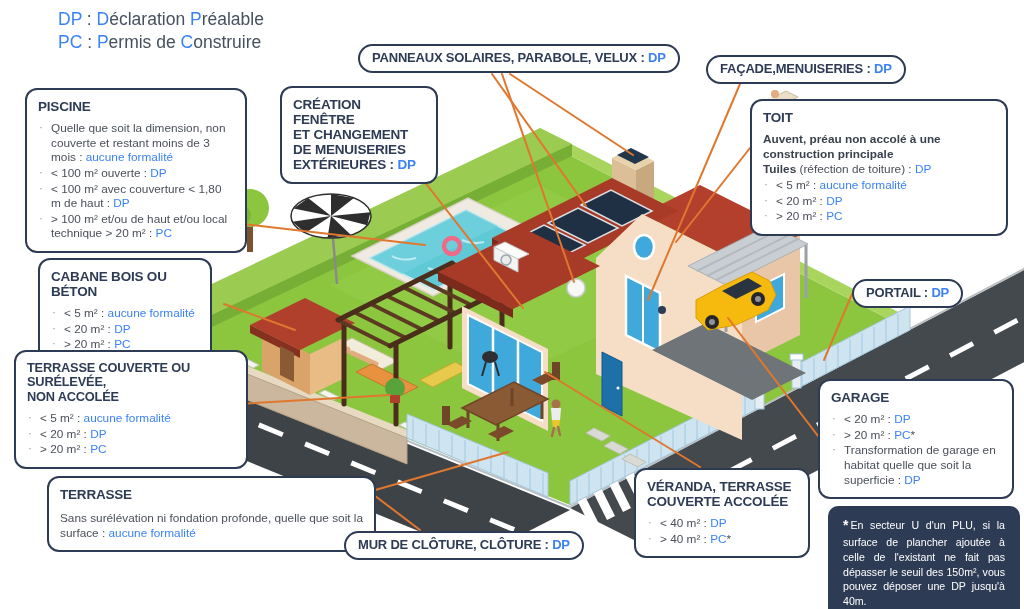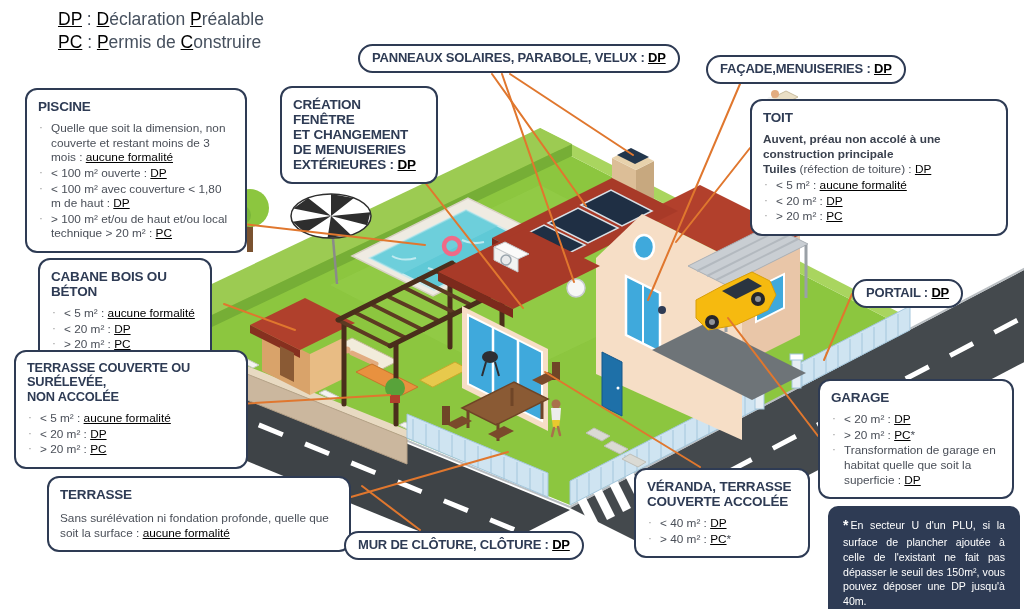--- a/index.html
+++ b/index.html
@@ -9,35 +9,35 @@
   
   #legend{position:absolute;left:58px;top:8px;font-size:17.5px;line-height:23px;color:#46505E;}
   
   .callout{position:absolute;background:#fff;border:2.5px solid #2E3B54;border-radius:12px;
            padding:9px 11px;box-sizing:border-box;}
   .callout .bt{font-weight:700;font-size:13.5px;line-height:1.12;color:#2E3B54;letter-spacing:-0.2px;}
   .callout .bi{list-style:none;margin:7px 0 0 0;padding:0;font-size:11.8px;line-height:1.24;color:#4A4F58;}
   .callout .bi li{margin:1px 0;position:relative;}
   .callout .bi li.bul{padding-left:13px;}
   .callout .bi .dot{position:absolute;left:1px;top:-1px;color:#9a9a9a;}
-  .accent{color:#000000;text-decoration:underline;}
+  .accent{color:#3b82f6;}
   .bd{font-weight:700;color:#3A414E;}
   .pill{border-radius:15px;padding:5px 12px;white-space:nowrap;}
   .pill .bt{font-size:13px;}
   #b-piscine{left:25px;top:88px;width:222px;}
   #b-creation{left:280px;top:86px;width:158px;}
   #b-panneaux{left:358px;top:44px;}
   #b-facade{left:706px;top:55px;}
   #b-toit{left:750px;top:99px;width:258px;}
   #b-cabane{left:38px;top:258px;width:174px;}
   #b-portail{left:852px;top:279px;text-align:center;}
   #b-terrassecouverte{left:14px;top:350px;width:234px;}
   #b-terrassecouverte .bt{font-size:12.8px;}
   #b-garage{left:818px;top:379px;width:196px;}
-  #b-terrasse{left:47px;top:476px;width:304px;}
+  #b-terrasse{left:47px;top:476px;width:329px;}
   #b-terrasse .bi{margin-top:9px;}
   #b-veranda{left:634px;top:468px;width:176px;}
   #b-mur{left:344px;top:531px;}
   
   #footnote{position:absolute;left:828px;top:506px;width:192px;background:#2E3B54;color:#fff;
             border-radius:10px;padding:10px 15px;box-sizing:border-box;font-size:10.6px;
             line-height:1.38;text-align:justify;}
   #footnote .ast{font-weight:700;font-size:14px;vertical-align:-1px;margin-right:2px;}
 </style>
 </head>

